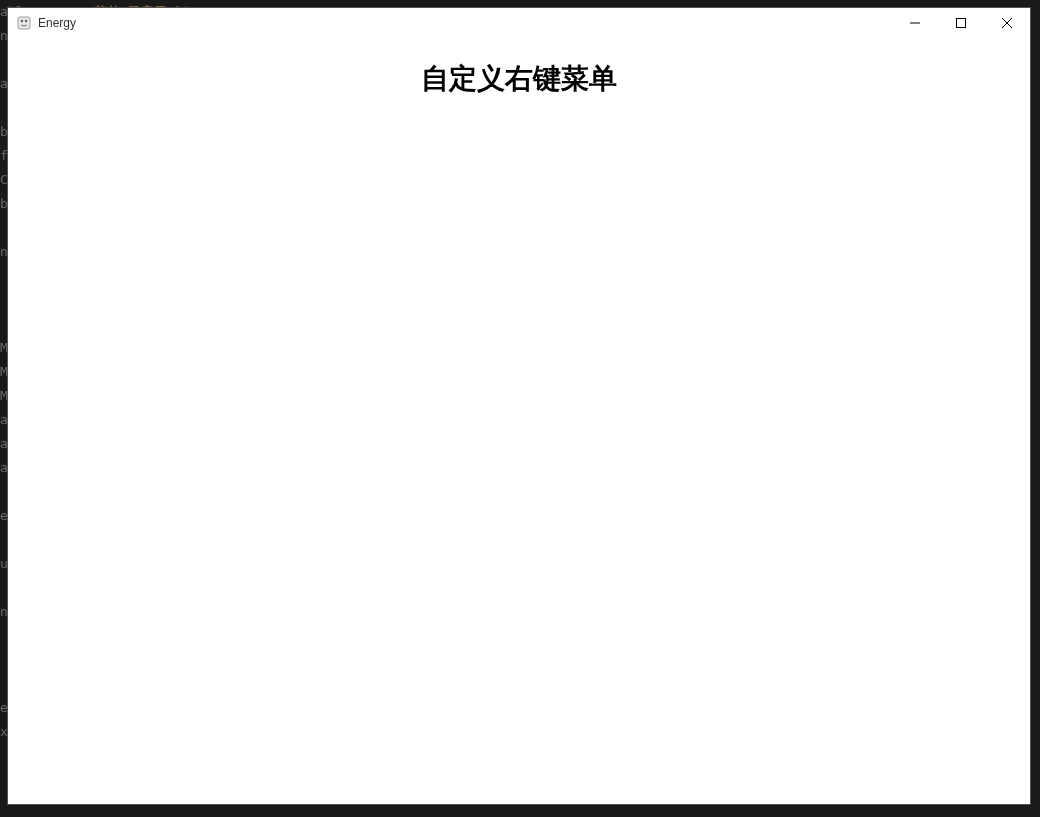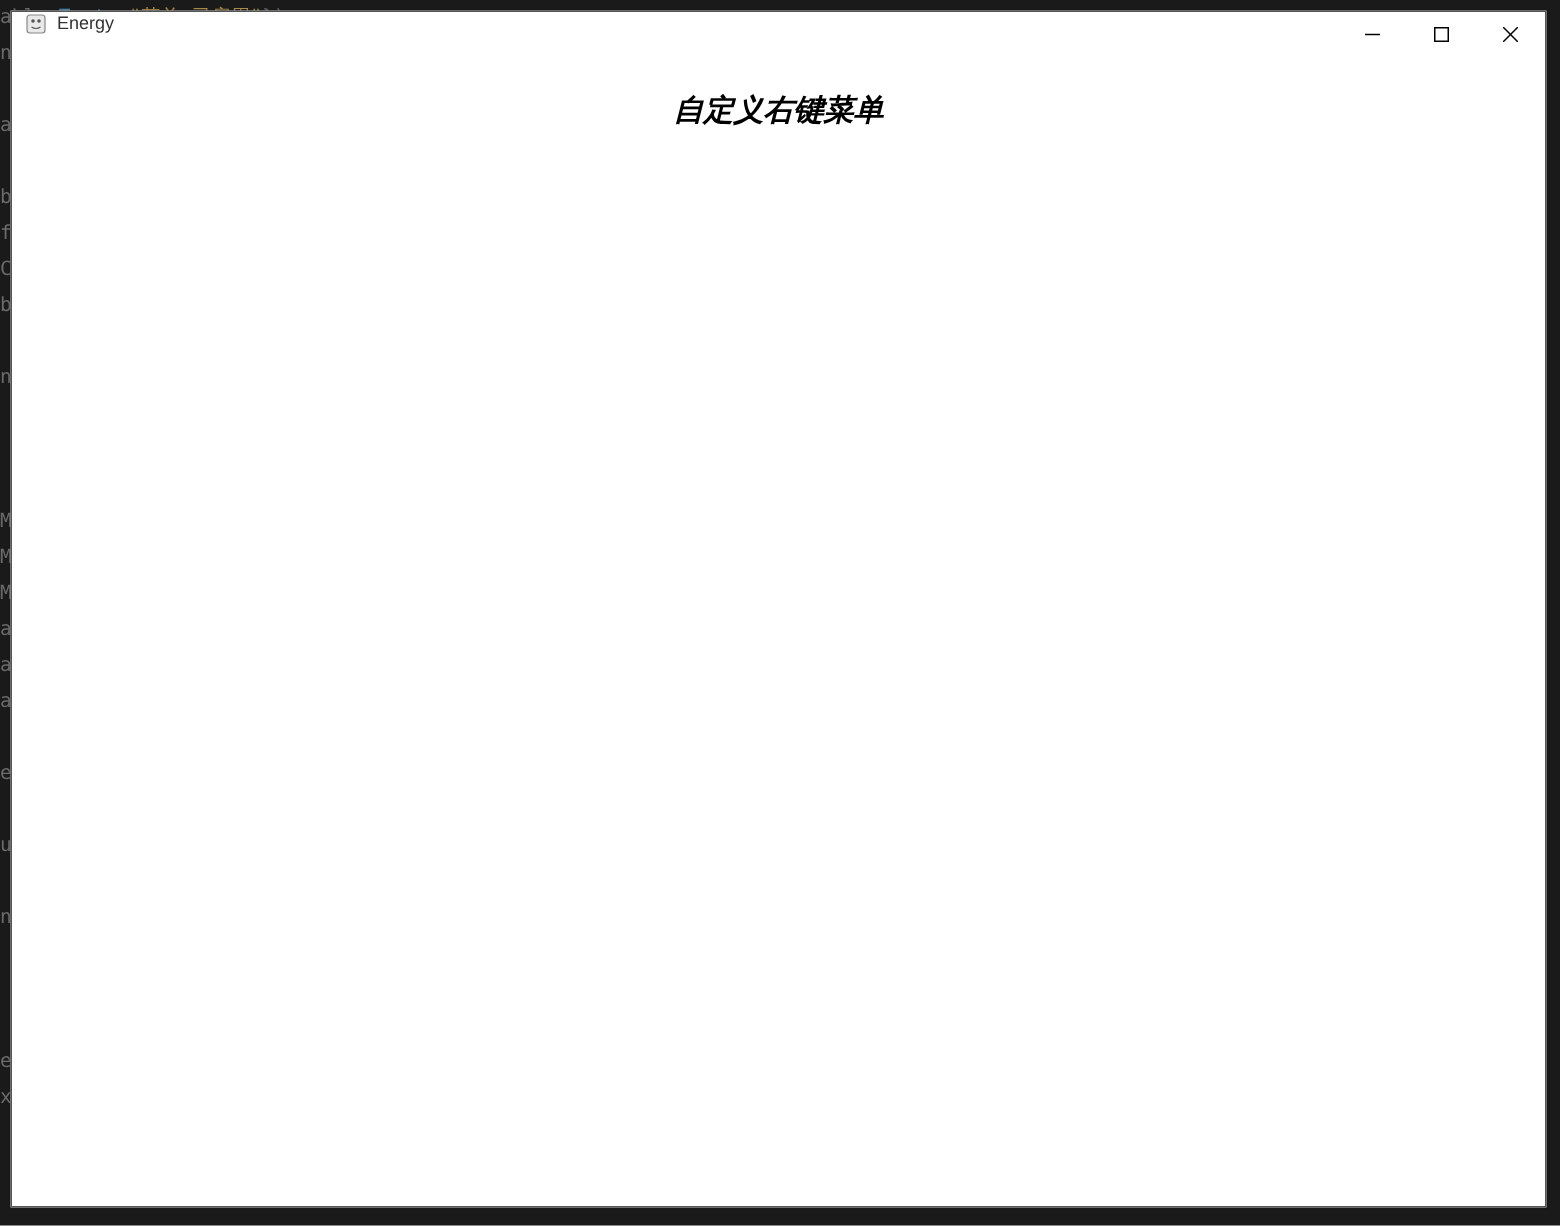--- a/index.html
+++ b/index.html
@@ -51,20 +51,21 @@
       background: #ffffff;
       border: 1px solid #555;
       box-shadow: 0 0 0 1px rgba(0,0,0,0.1);
       display: flex;
       flex-direction: column;
     }
     
     .titlebar {
       height: 30px;
       display: flex;
+      align-items: center;
       background: #ffffff;
       border-bottom: none;
       flex-shrink: 0;
     }
     
     .titlebar-icon {
       width: 16px;
       height: 16px;
       margin-left: 8px;
       margin-right: 6px;
@@ -111,25 +112,24 @@
     .content {
       flex: 1;
       background: #ffffff;
       display: flex;
       flex-direction: column;
       align-items: center;
       padding-top: 22px;
     }
     
     .heading {
-      font-size: 20px;
+      font-size: 28px;
       font-weight: bold;
       color: #000;
       font-family: "Microsoft YaHei", "SimHei", sans-serif;
-      font-style: italic;
     }
   </style>
 </head>
 <body>
 
 <div class="code-bg">
   <div class="line"><span class="dim">able</span>   <span class="kw">Text:</span> <span class="str">"菜单-已启用"</span><span class="dim">})</span></div>
   <div class="line"><span class="dim">n</span></div>
   <div class="line">&nbsp;</div>
   <div class="line"><span class="dim">a</span></div>

